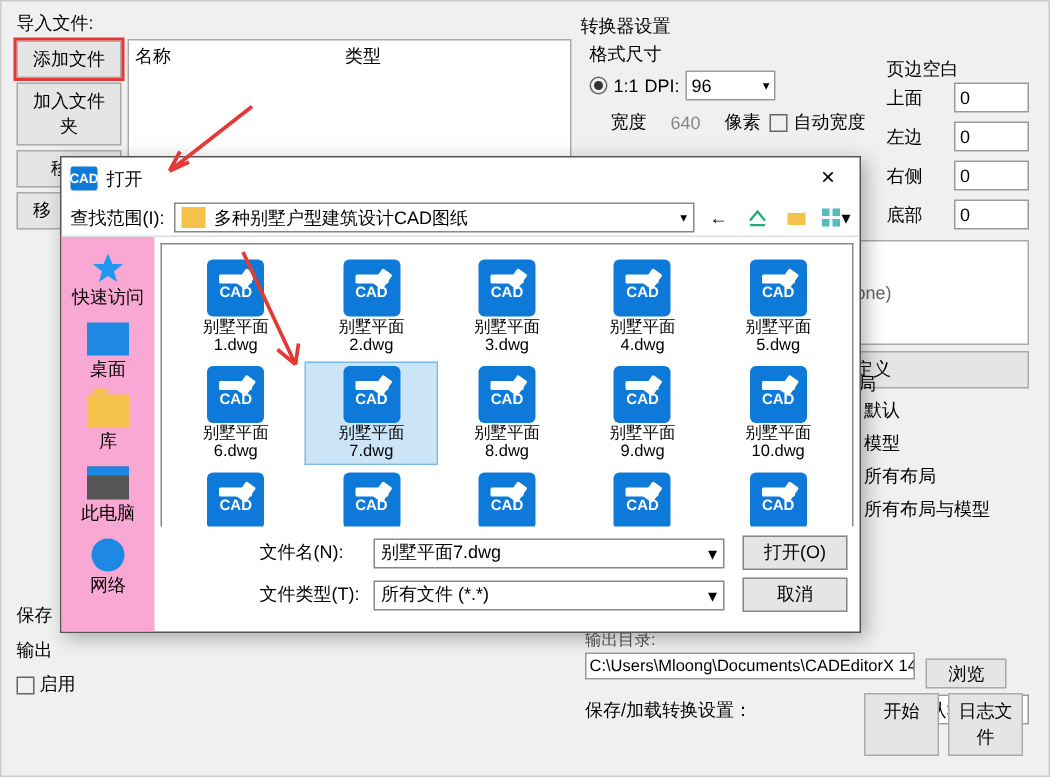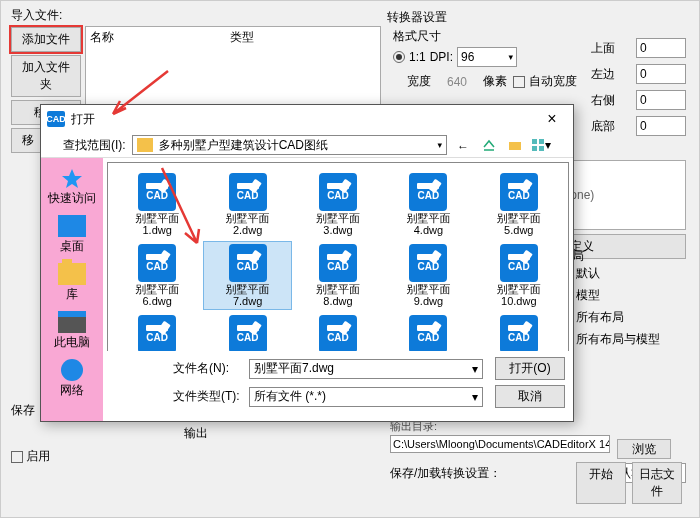--- a/index.html
+++ b/index.html
@@ -38,21 +38,21 @@
 .output-row .txtpath { border:1px solid #999; background:#fff; padding:2px; font-size:11px; width: 220px; display:inline-block; white-space:nowrap; overflow:hidden;}
 .output-row .browse-btn { border:1px solid #aaa; background:#e5e5e5; padding:2px 14px; margin-left:4px;}
 .save-row { position:absolute; bottom: 35px; left: 390px; right: 14px; display:flex; align-items:center; gap:4px;}
 
 
 .dlg { position: absolute; top: 104px; left: 40px; width: 534px; height: 318px; background:#fff; border:1px solid #555; box-shadow: 3px 3px 12px rgba(0,0,0,0.3); display:flex; flex-direction:column;}
 .dlg-title { height:28px; display:flex; align-items:center; padding:0 6px; }
 .dlg-title .cad-mini { width:18px; height:16px; background:#0d7ad9; color:#fff; font-size:9px; display:flex; align-items:center; justify-content:center; border-radius:2px; margin-right:6px; font-weight:bold;}
 .dlg-title .t { flex:1; }
 .dlg-title .close { width:30px; text-align:center; font-size:16px; }
-.dlg-toolbar { display:flex; align-items:center; padding: 2px 22px; gap:6px; }
+.dlg-toolbar { display:flex; align-items:center; padding: 2px 6px; gap:6px; }
 .dlg-toolbar .loc-combo { flex:1; display:flex; border:1px solid #888; height:20px; align-items:center;}
 .dlg-toolbar .loc-combo .folder { width:16px; height:14px; background:#f4c14a; margin:0 4px;}
 .dlg-toolbar .loc-combo .txtv { flex:1; padding:0 2px;}
 .dlg-toolbar .loc-combo .arr { padding:0 4px; font-size:9px;}
 .dlg-toolbar .tb-btn { width:20px; height:20px; display:flex; align-items:center; justify-content:center; }
 .dlg-body { flex:1; display:flex; border-top:1px solid #ddd; overflow:hidden;}
 .dlg-sidebar { width:62px; background:#f9a8d4; display:flex; flex-direction:column; align-items:center; padding-top:6px; gap:2px; }
 .dlg-sidebar .sb-item { display:flex; flex-direction:column; align-items:center; gap:1px; padding:3px 0; font-size:11px; cursor:pointer;}
 .sb-icon { width:28px; height:22px; }
 .sb-icon.star { background: none; }
@@ -97,21 +97,21 @@
         <div class="file-list" style="flex:1; margin-left:4px;">
           <div class="file-list-hdr">
             <span>名称</span>
             <span>类型</span>
           </div>
         </div>
       </div>
       <div style="margin-top:6px; display:flex; gap:12px;">
         <span>保存</span>
       </div>
-      <div style="margin-top:6px; display:flex; gap:12px;justify-content:center;">
+      <div style="margin-top:6px; display:flex; gap:12px;">
         <span>输出</span>
       </div>
       <div style="margin-top:6px;">
         <span class="chk"></span>
         <span>启用</span>
       </div>
     </div>
 
     <div class="right-col">
       <div class="section-label">转换器设置</div>
@@ -127,20 +127,21 @@
       </div>
       <div class="row" style="margin-left:20px">
         <span>宽度</span>
         <span style="color:#888; margin-left:12px;">640</span>
         <span style="margin-left:12px">像素</span>
         <span class="chk" style="margin-left:2px"></span>
         <span>自动宽度</span>
       </div>
 
       <div style="position:absolute; top:38px; right:14px; width:95px;">
+        <div>页边空白</div>
         <div class="row">
             <span class="lbl">上面</span>
             <input class="txt" value="0" style="">
           </div>
         <div class="row">
             <span class="lbl">左边</span>
             <input class="txt" value="0" style="">
           </div>
         <div class="row">
             <span class="lbl">右侧</span>

